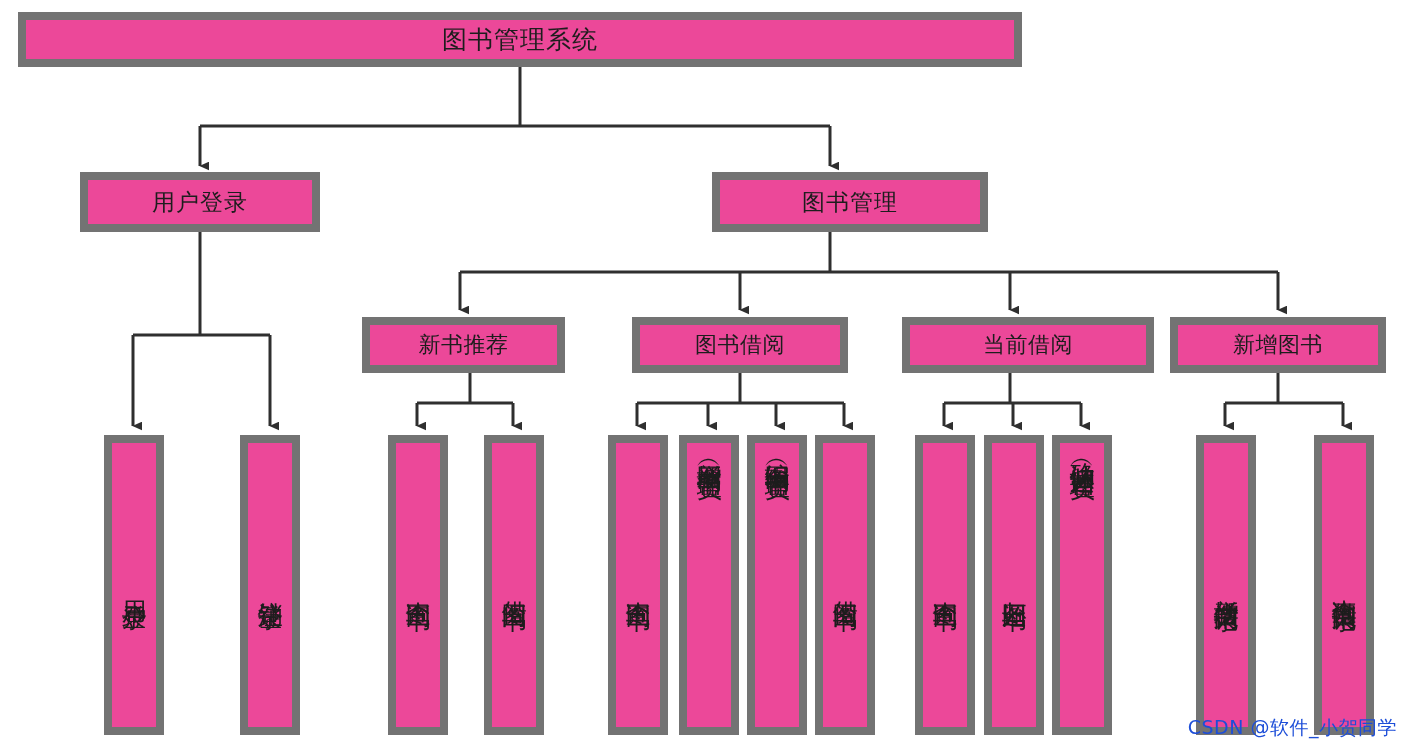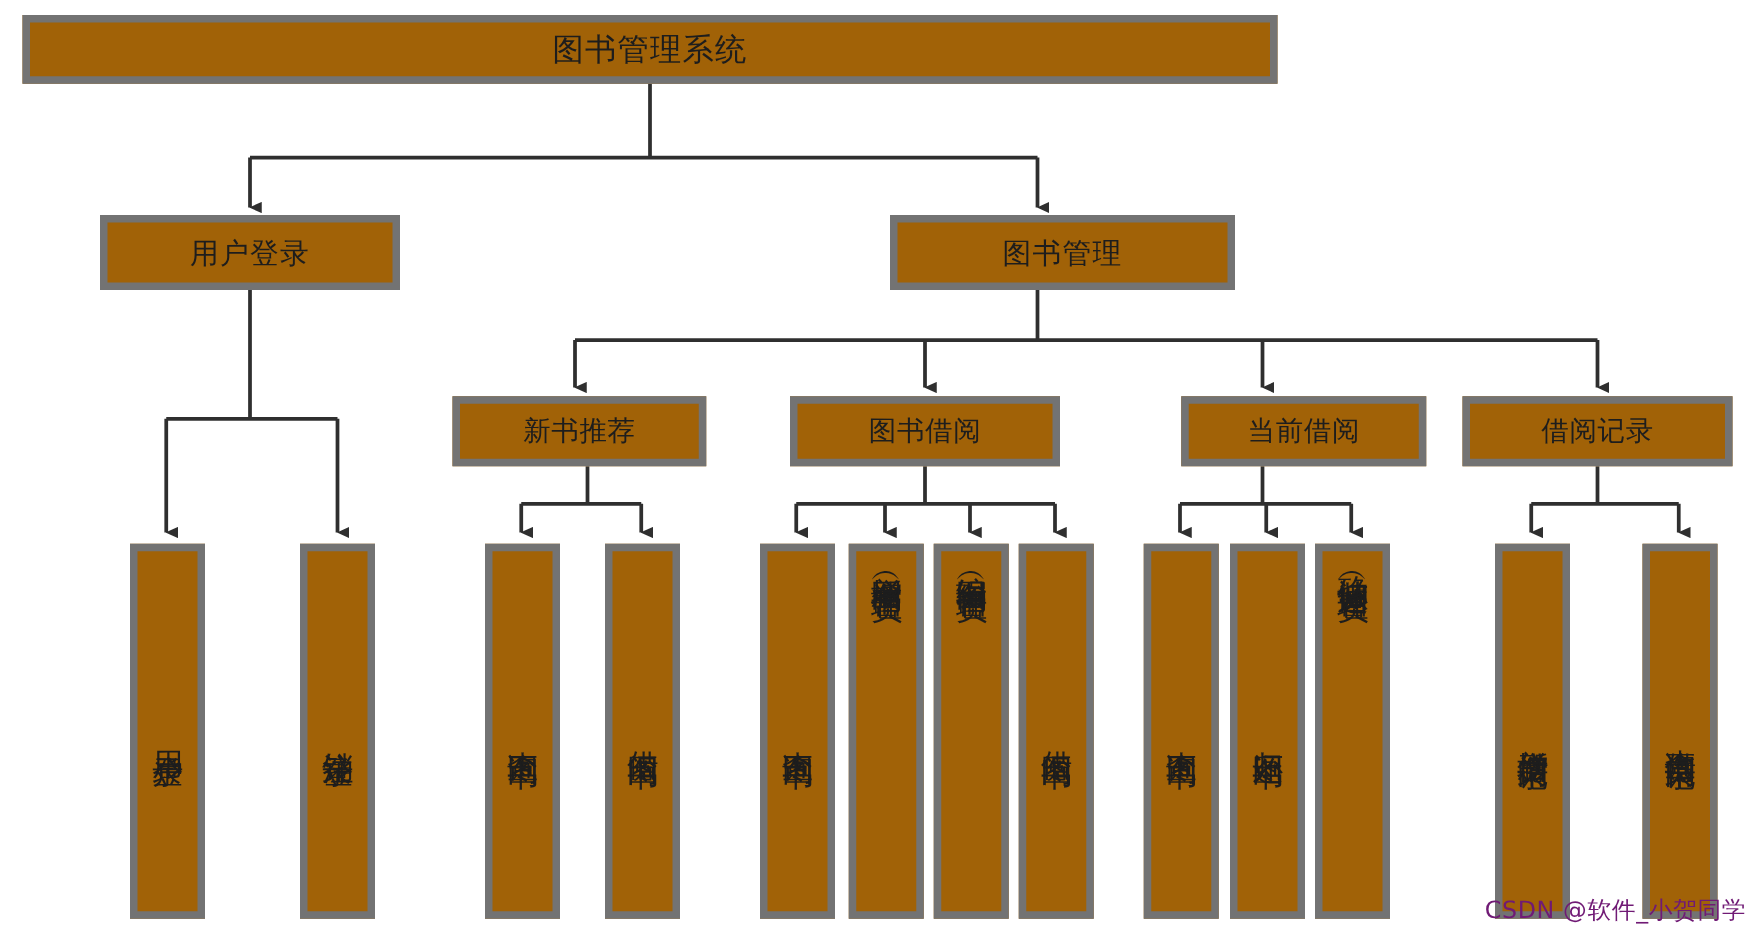--- a/index.html
+++ b/index.html
@@ -22,22 +22,22 @@
     position: absolute;
     left: 0;
     top: 0;
     width: 1405px;
     height: 747px;
     pointer-events: none;
   }
   .node {
     position: absolute;
     box-sizing: border-box;
-    background: #a16207;
-    border: 6px solid #737373;
+    background: #ec4899;
+    border: 8px solid #737373;
     display: flex;
     align-items: center;
     justify-content: center;
     color: #1d1d1d;
   }
   .node.root {
     font-size: 25px;
     letter-spacing: 1px;
   }
   .node.level1 {
@@ -64,21 +64,21 @@
     display: block;
   }
   .leaf.center-text {
     align-items: center;
   }
   .watermark {
     position: absolute;
     right: 8px;
     bottom: 6px;
     font-size: 19px;
-    color: #701a75;
+    color: #1d4ed8;
     letter-spacing: 0.5px;
     white-space: nowrap;
     user-select: none;
   }
 </style>
 </head>
 <body>
 
 <div id="diagram-root">
 
@@ -147,26 +147,26 @@
   </div>
 
   <div class="node level2" style="left:362px; top:317px; width:203px; height:56px;">
     <span>新书推荐</span>
   </div>
 
   <div class="node level2" style="left:632px; top:317px; width:216px; height:56px;align-items:center;">
     <span>图书借阅</span>
   </div>
 
-  <div class="node level2" style="left:945px; top:317px; width:196px; height:56px;">
+  <div class="node level2" style="left:902px; top:317px; width:252px; height:56px;">
     <span>当前借阅</span>
   </div>
 
   <div class="node level2" style="left:1170px; top:317px; width:216px; height:56px;">
-    <span>借阅记录</span>
+    <span>新增图书</span>
   </div>
 
   <div class="node leaf center-text" style="left:104px; top:435px; width:60px; height:300px;">
     <span class="leaf-label">用户登录</span>
   </div>
 
   <div class="node leaf center-text" style="left:240px; top:435px; width:60px; height:300px;">
     <span class="leaf-label">注销登录</span>
   </div>
 

